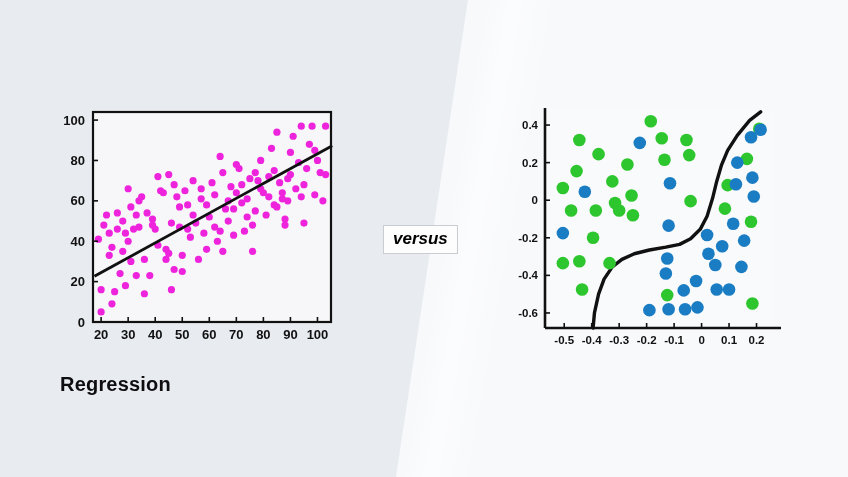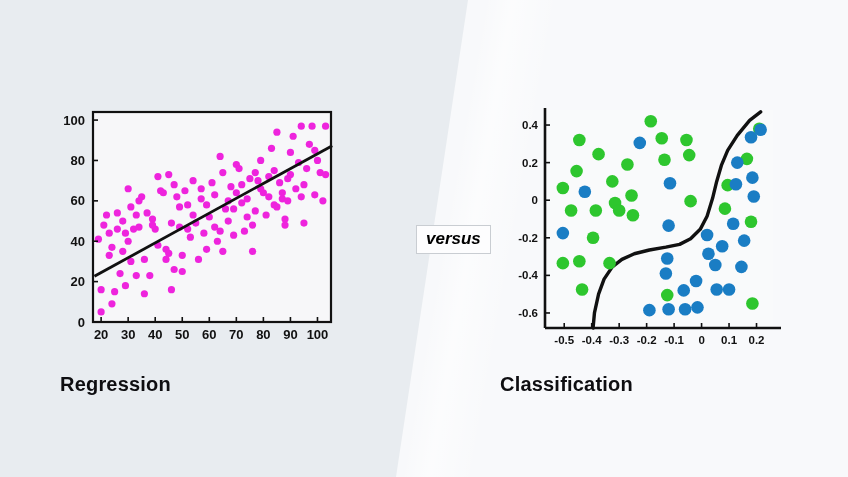--- a/index.html
+++ b/index.html
@@ -49,21 +49,20 @@
     top: 225px;
     padding: 3px 9px 4px 9px;
     background: #fdfdfe;
     border: 1px solid #c9cdd2;
     font-size: 17px;
     font-weight: bold;
     font-style: italic;
     color: #000;
     font-family: "Liberation Sans", sans-serif;
     line-height: 1.15;
-    margin-left: 33px;
   }
 
   svg { display: block; overflow: visible; }
   .tick-label { font-family: "Liberation Sans", sans-serif; font-weight: bold; fill: #111; }
 </style>
 </head>
 <body>
 
 <div id="stage">
 
@@ -334,15 +333,14 @@
         <line x1="40" y1="100.20689655172414" x2="45" y2="100.20689655172414" stroke="#111" stroke-width="1.6"></line>
         <text x="33" y="104.20689655172414" text-anchor="end" font-size="11.5" class="tick-label">0</text>
         <line x1="40" y1="137.79310344827587" x2="45" y2="137.79310344827587" stroke="#111" stroke-width="1.6"></line>
         <text x="33" y="141.79310344827587" text-anchor="end" font-size="11.5" class="tick-label">-0.2</text>
         <line x1="40" y1="175.3793103448276" x2="45" y2="175.3793103448276" stroke="#111" stroke-width="1.6"></line>
         <text x="33" y="179.3793103448276" text-anchor="end" font-size="11.5" class="tick-label">-0.4</text>
         <line x1="40" y1="212.9655172413793" x2="45" y2="212.9655172413793" stroke="#111" stroke-width="1.6"></line>
         <text x="33" y="216.9655172413793" text-anchor="end" font-size="11.5" class="tick-label">-0.6</text>
       </svg>
   </div>
-  <div class="plot-title" style="left:500px; top:373px; width:290px;">Classification</div>
 
 </div>
 
 </body></html>

